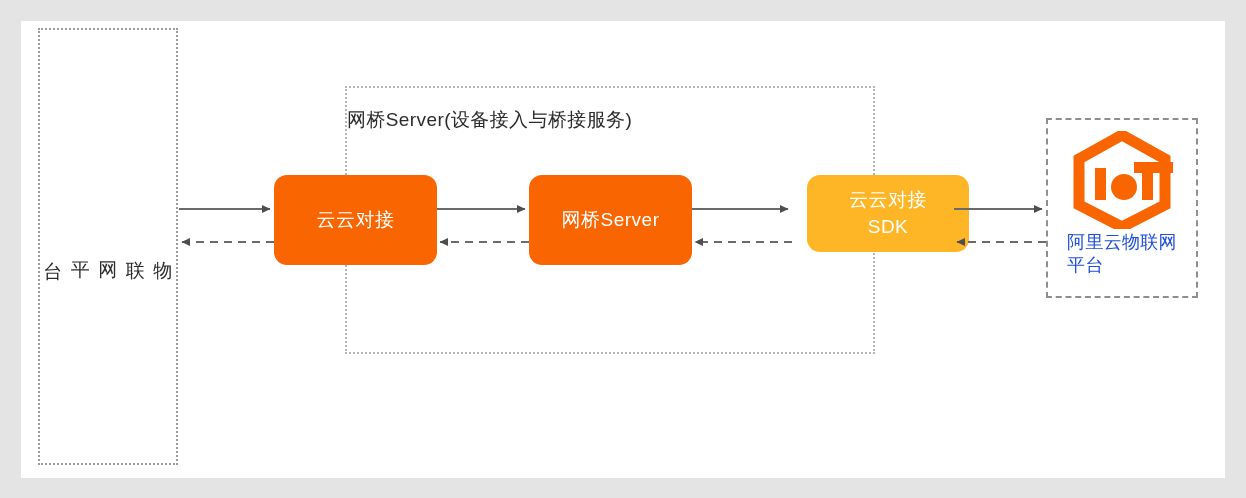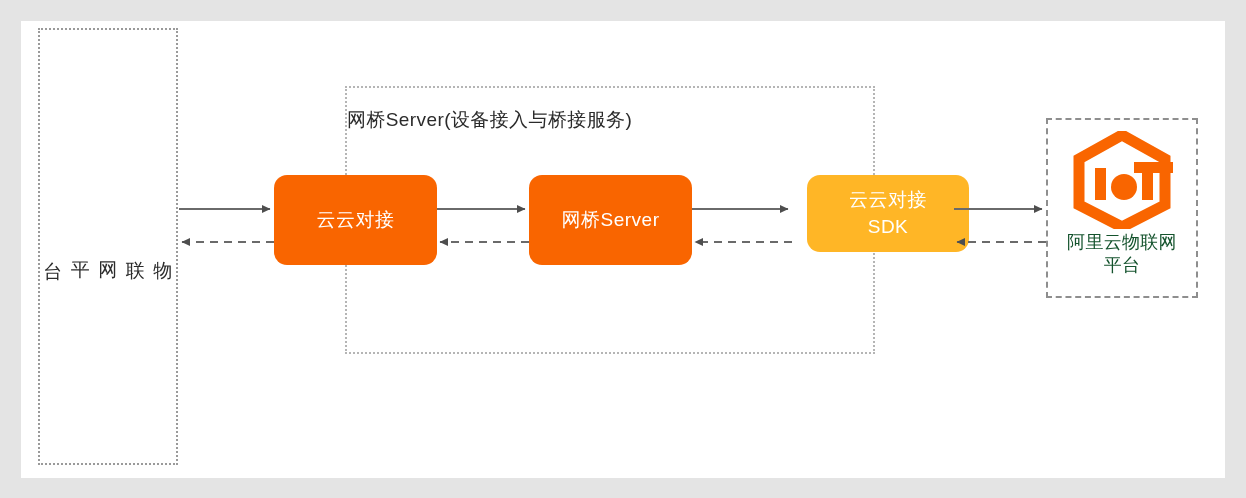--- a/index.html
+++ b/index.html
@@ -119,23 +119,23 @@
     justify-content: flex-start;
     padding-top: 11px;
   }
   #aliyun-logo {
     width: 104px;
     height: 98px;
     display: block;
   }
   #aliyun-platform-label {
     margin-top: 2px;
-    text-align: center;
+    text-align: left;
     font-size: 18px;
-    color: #14532d;
+    color: #1d4ed8;
     line-height: 1.3;
     letter-spacing: 0.3px;
   }
   
   .connector-svg {
     position: absolute;
     left: 0;
     top: 0;
     width: 1204px;
     height: 457px;

